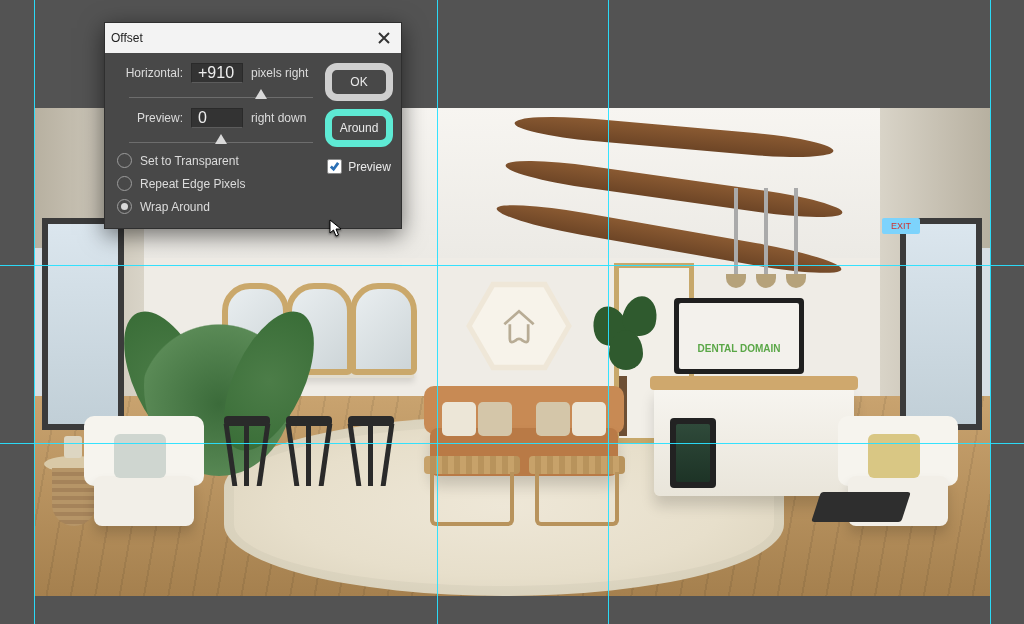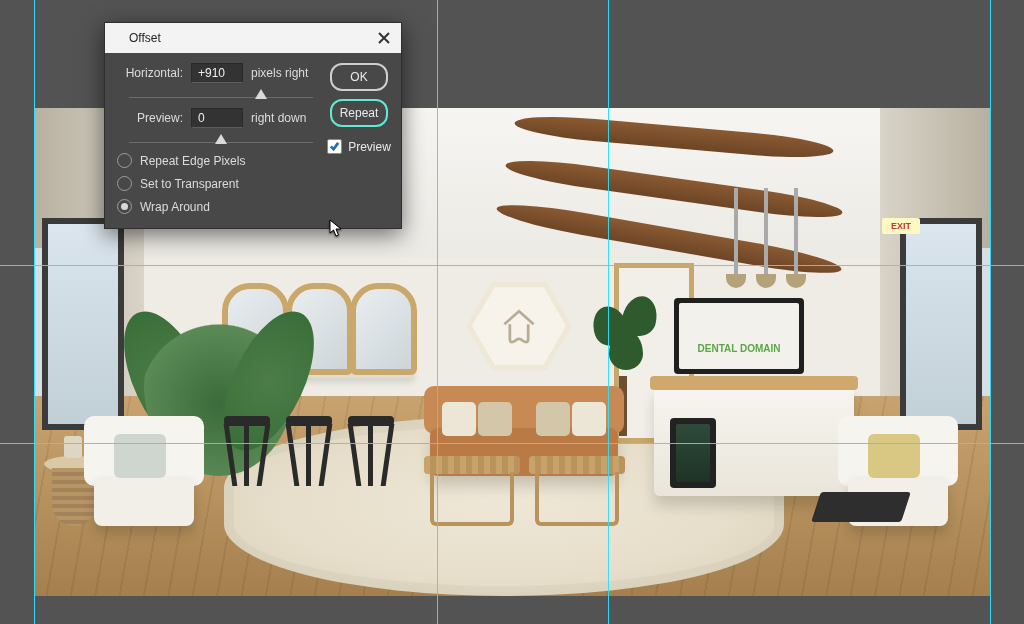--- a/index.html
+++ b/index.html
@@ -66,39 +66,39 @@
   .desk{position:absolute;left:620px;bottom:100px;width:200px;height:110px;background:linear-gradient(#f7f5f0,#e9e5da);border-radius:6px;box-shadow:0 10px 14px rgba(0,0,0,.15);}
   .desk:before{content:"";position:absolute;top:-10px;left:-4px;right:-4px;height:14px;background:#cfa86d;border-radius:4px;}
   .fridge{position:absolute;left:636px;bottom:108px;width:46px;height:70px;background:#222;border-radius:4px;}
   .fridge:before{content:"";position:absolute;inset:6px;background:linear-gradient(#2f4a3a,#1d3326);border-radius:2px;}
   .tv{position:absolute;left:640px;top:190px;width:130px;height:76px;background:#1f1f1f;border-radius:4px;display:flex;align-items:center;justify-content:center;}
   .tv:after{content:"";position:absolute;inset:5px;background:#f3f1ec;border-radius:2px;}
   .tv .logo{position:relative;z-index:1;color:#5aa747;font-weight:700;font-size:10px;margin-top:24px;}
   .pendant{position:absolute;top:80px;width:4px;height:90px;background:#aaa;}
   .pendant:after{content:"";position:absolute;bottom:-10px;left:-8px;width:20px;height:14px;background:#b6a27a;border-radius:0 0 10px 10px;}
   .pd1{left:700px;} .pd2{left:730px;} .pd3{left:760px;}
-  .exit{position:absolute;right:70px;top:110px;width:38px;height:16px;background:#fef9c3;color:#c33;font-size:9px;font-weight:700;display:flex;align-items:center;justify-content:center;border-radius:2px;}
+  .exit{position:absolute;right:70px;top:110px;width:38px;height:16px;background:#7dd3fc;color:#c33;font-size:9px;font-weight:400;display:flex;align-items:center;justify-content:center;border-radius:2px;}
   .mat{position:absolute;right:84px;bottom:74px;width:90px;height:30px;background:#2e2e2e;border-radius:3px;transform:skewX(-18deg);}
   
   .gh{position:absolute;left:0;right:0;height:1px;background:#29e0ff;opacity:.95;}
   .gv{position:absolute;top:0;bottom:0;width:1px;background:#29e0ff;opacity:.95;}
   
   .dialog{position:absolute;left:104px;top:22px;width:296px;background:#484848;border:1px solid #2f2f2f;box-shadow:0 6px 22px rgba(0,0,0,.55);}
-  .titlebar{height:30px;background:#f3f3f3;color:#222;display:flex;align-items:center;justify-content:space-between;padding:0 8px 0 24px;font-size:12px;}
+  .titlebar{height:30px;background:#f3f3f3;color:#222;display:flex;align-items:center;justify-content:space-between;padding:0 8px 0 6px;font-size:12px;}
   .closeX{width:18px;height:18px;display:flex;align-items:center;justify-content:center;}
   .closeX svg{width:12px;height:12px;stroke:#333;stroke-width:2;fill:none;}
   .body{padding:10px 12px 14px;color:#dcdcdc;font-size:12px;}
   .row{display:flex;align-items:center;gap:8px;margin-bottom:2px;}
   .lab{width:66px;text-align:right;color:#dcdcdc;}
-  .num{width:52px;height:20px;background:#333;border:1px solid #2a2a2a;border-bottom-color:#5c5c5c;color:#eee;padding:0 6px;font-size:12px;box-sizing:border-box;}
+  .num{width:52px;height:20px;background:#333;border:1px solid #2a2a2a;border-bottom-color:#5c5c5c;color:#eee;padding:0 6px;font-size:16px;box-sizing:border-box;}
   .unit{color:#dcdcdc;}
   .slider{position:relative;margin:2px 0 10px 12px;width:184px;height:12px;border-bottom:1px solid #6d6d6d;}
   .thumb{position:absolute;top:4px;width:0;height:0;border-left:6px solid transparent;border-right:6px solid transparent;border-bottom:10px solid #d9d9d9;transform:translateX(-6px);}
   .rightcol{position:absolute;right:12px;top:40px;width:60px;display:flex;flex-direction:column;gap:8px;align-items:center;}
-  .btn{width:54px;height:24px;border:2px solid #5eead4;border-radius:12px;color:#eaeaea;background:transparent;font-size:12px;display:flex;align-items:center;justify-content:center;}
+  .btn{width:54px;height:24px;border:7px solid #5eead4;border-radius:12px;color:#eaeaea;background:transparent;font-size:12px;display:flex;align-items:center;justify-content:center;}
   .btn.primary{border-color:#cfcfcf;}
   .chkrow{display:flex;align-items:center;gap:6px;font-size:12px;color:#eaeaea;margin-top:4px;}
   .chkbox{width:13px;height:13px;background:#fff;border:1px solid #8a8a8a;border-radius:2px;display:flex;align-items:center;justify-content:center;}
   .chkbox svg{width:11px;height:11px;stroke:#2a6fb5;stroke-width:3;fill:none;}
   .section{margin-top:8px;color:#d6d6d6;}
   .radios{margin-top:6px;display:flex;flex-direction:column;gap:8px;}
   .rad{display:flex;align-items:center;gap:8px;}
   .rbox{width:13px;height:13px;border:1px solid #9c9c9c;border-radius:50%;display:flex;align-items:center;justify-content:center;background:#484848;}
   .rbox.sel:after{content:"";width:7px;height:7px;border-radius:50%;background:#d8d8d8;}
   .cursor{position:absolute;left:328px;top:219px;width:18px;height:18px;pointer-events:none;}
@@ -244,37 +244,37 @@
         <span class="lab">Preview:</span>
         <input class="num" value="0" style="">
         <span class="unit">right down</span>
       </div>
       <div class="slider">
           <div class="thumb" id="thV" style="left: 50%;"></div>
         </div>
 
       <div class="radios">
         <label class="rad">
+          <span class="rbox" id="r-transparent"></span>
+          <span>Set to Transparent</span>
+        </label>
+        <label class="rad">
           <span class="rbox" id="r-repeat"></span>
           <span>Repeat Edge Pixels</span>
-        </label>
-        <label class="rad">
-          <span class="rbox" id="r-transparent"></span>
-          <span>Set to Transparent</span>
         </label>
         <label class="rad">
           <span class="rbox sel" id="r-wrap"></span>
           <span>Wrap Around</span>
         </label>
       </div>
     </div>
 
     <div class="rightcol">
       <div class="btn primary">OK</div>
-      <div class="btn">Repeat</div>
+      <div class="btn">Around</div>
       <label class="chkrow">
         <span class="chkbox" id="previewChk">
             <svg viewBox="0 0 12 12">
               <path d="M2 6 L5 9 L10 2"></path>
             </svg>
           </span>
         <span>Preview</span>
       </label>
     </div>
   </div>

